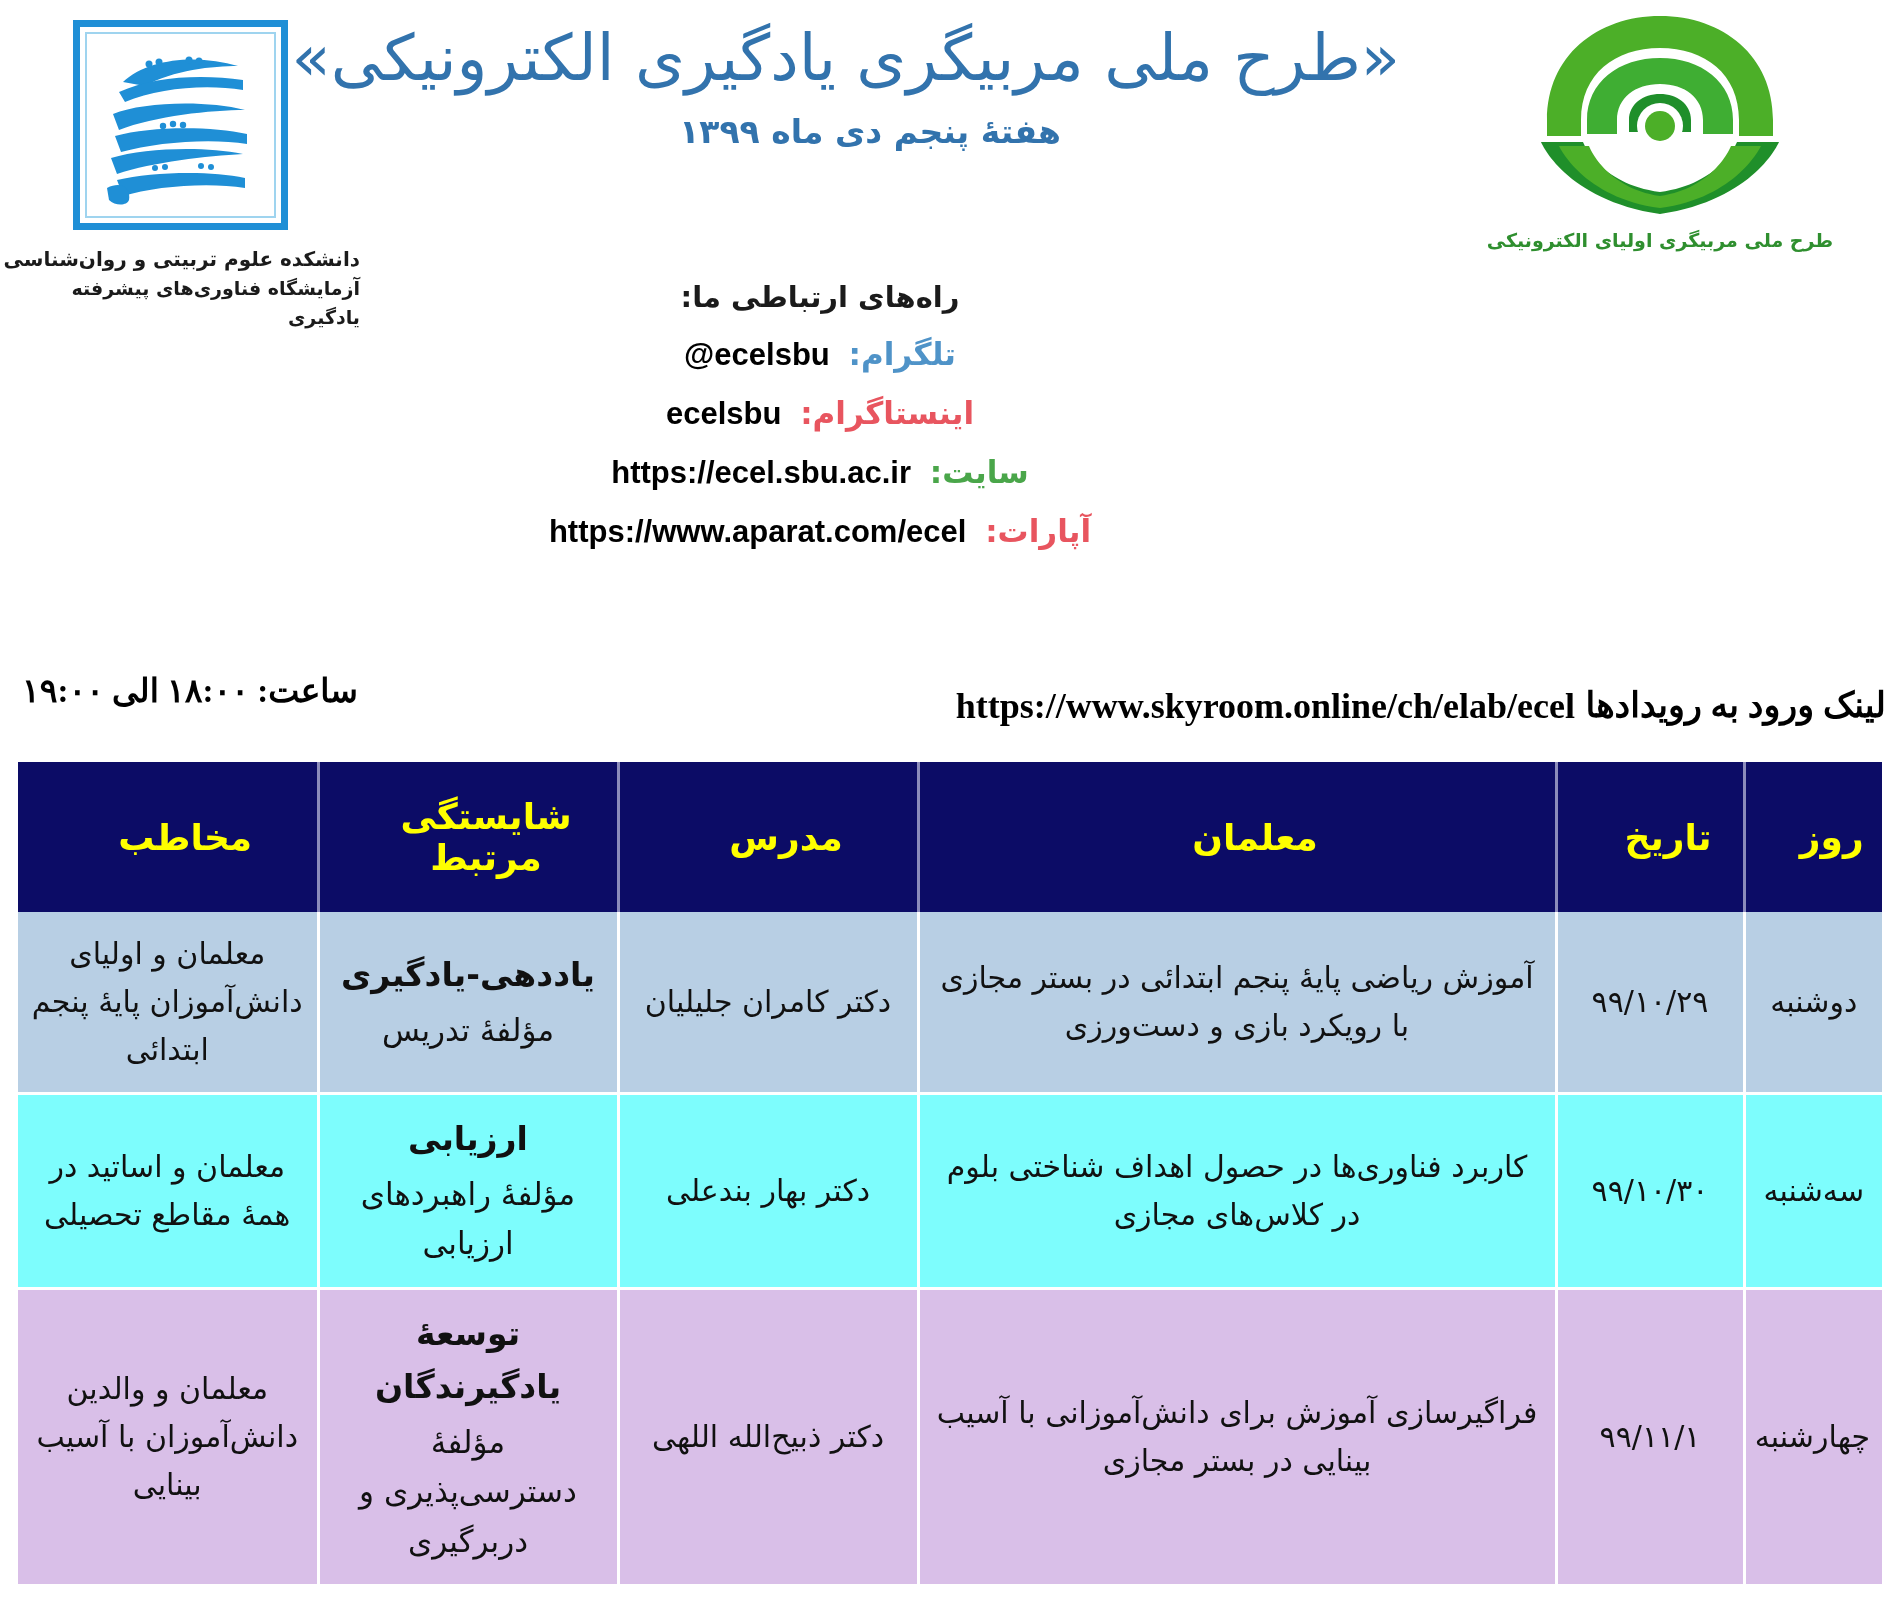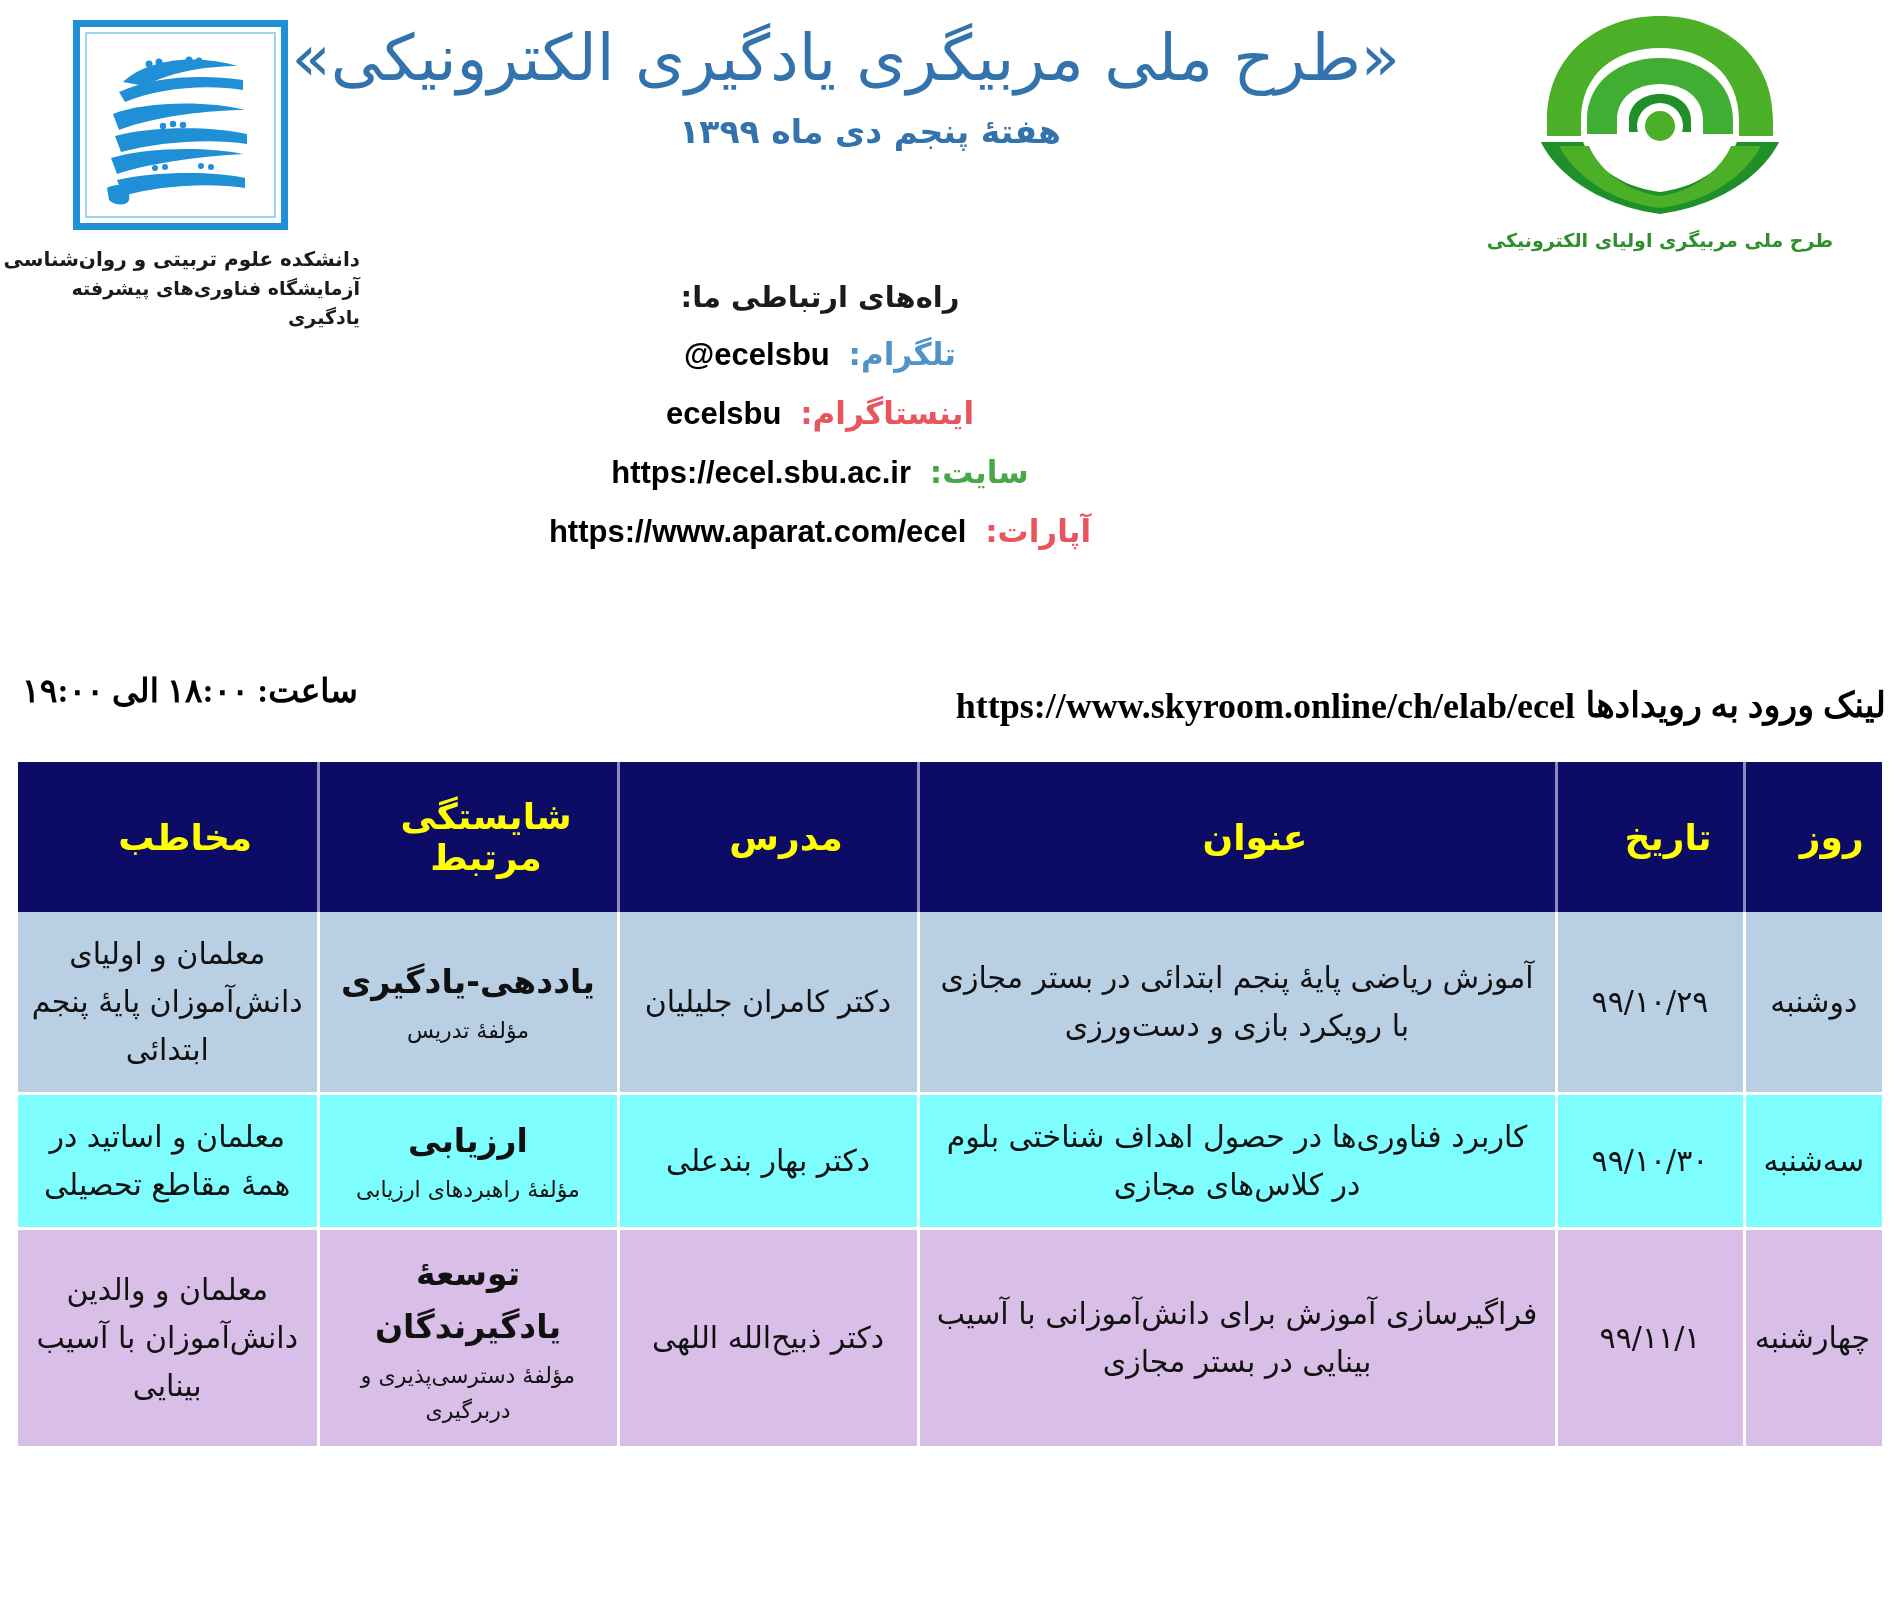--- a/index.html
+++ b/index.html
@@ -231,21 +231,21 @@
   tr.row-0 td { background: #b8cfe4; }
   tr.row-1 td { background: #7dfdfd; }
   tr.row-2 td { background: #d9bfe8; }
 
   .comp-main {
     font-size: 33px;
     font-weight: bold;
     display: block;
   }
   .comp-sub {
-    font-size: 22px;
+    font-size: 31px;
     display: block;
     margin-top: 4px;
   }
   .cell-num {
     font-family: "DejaVu Sans", "Liberation Sans", sans-serif;
     direction: ltr;
     unicode-bidi: embed;
   }
 </style>
 </head>
@@ -347,21 +347,21 @@
         <col class="col-date">
         <col class="col-title">
       <col class="col-inst">
         <col class="col-comp">
         <col class="col-aud">
     </colgroup>
     <thead>
       <tr>
         <th>روز</th>
         <th>تاریخ</th>
-        <th>عنوان</th>
+        <th>معلمان</th>
         <th>مدرس</th>
         <th>شایستگی مرتبط</th>
         <th>مخاطب</th>
       </tr>
     </thead>
     <tbody>
       <tr class="row-0">
         <td>دوشنبه</td>
         <td class="cell-num">۹۹/۱۰/۲۹</td>
         <td>آموزش ریاضی پایهٔ پنجم ابتدائی در بستر مجازی با رویکرد بازی و دست‌ورزی</td>

